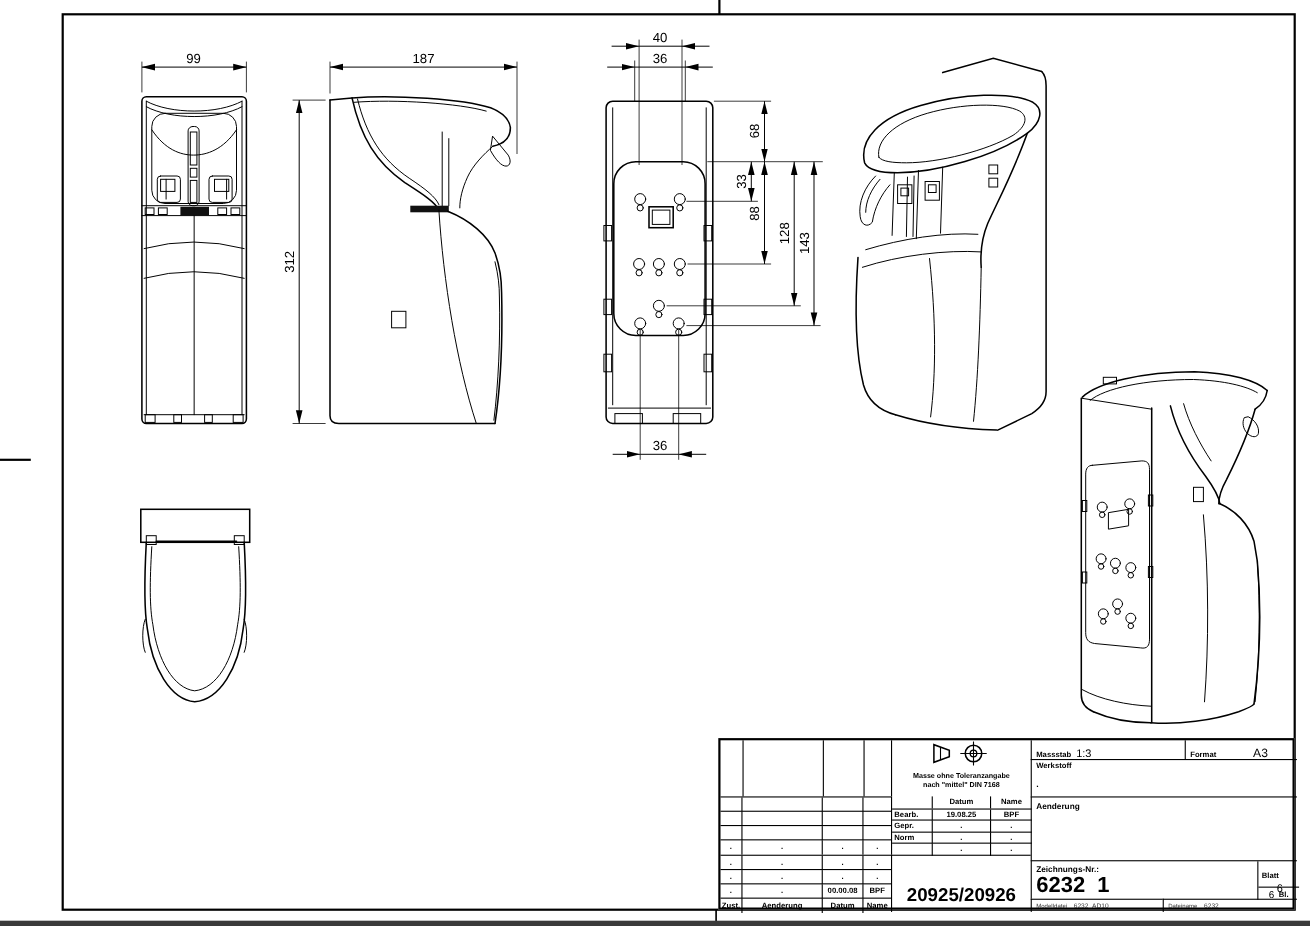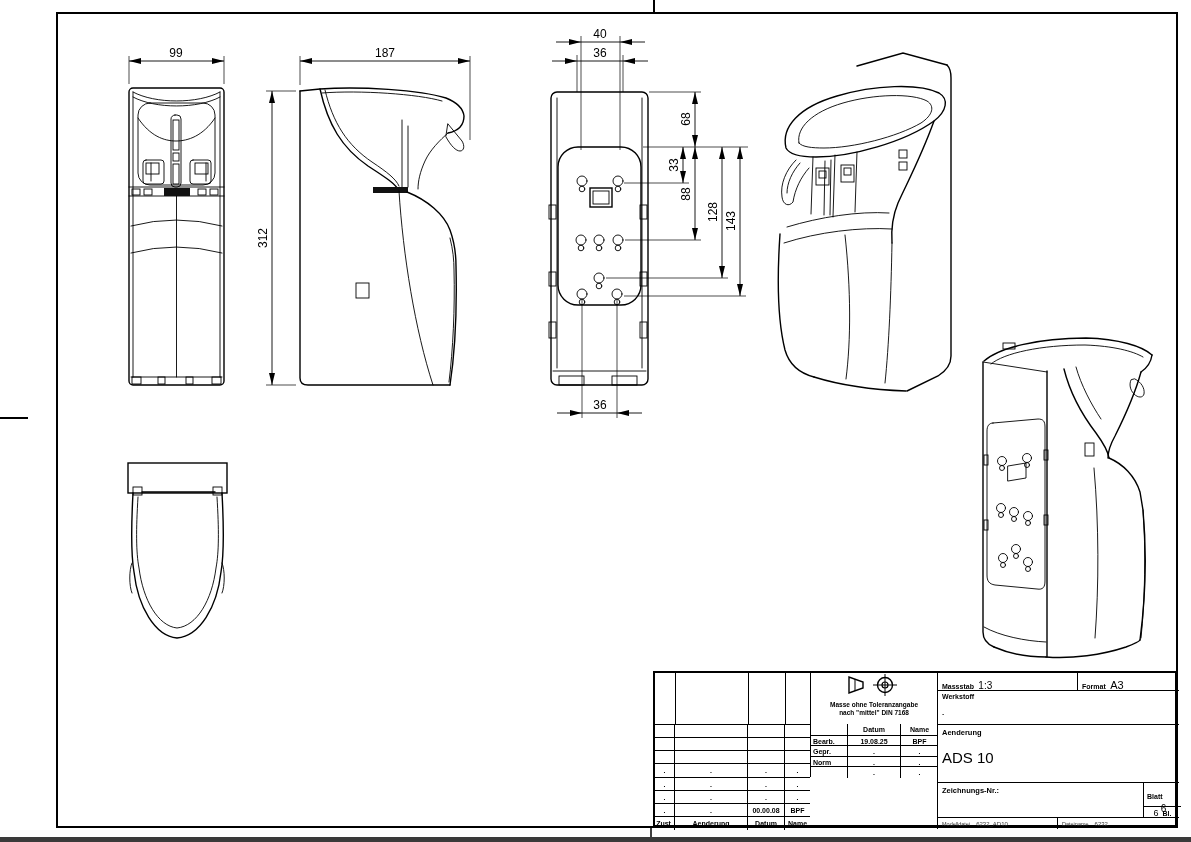--- a/index.html
+++ b/index.html
@@ -386,39 +386,42 @@
       <div>Norm</div>
           <div>.</div>
           <div>.</div>
     </div>
     <div class="aprow" style="top:42px;height:11px;">
       <div></div>
           <div>.</div>
           <div>.</div>
     </div>
   </div>
+  <div class="bx b-l b-t" style="left:155px;top:104px;width:127px;height:52px;display:flex;align-items:flex-end;justify-content:center;padding-bottom:5px;">
+    <span style="font:bold 17px 'Liberation Sans',sans-serif;">20925/20926</span>
+  </div>
 
   <div class="bx b-l" style="left:282px;top:0;width:140px;height:17px;padding:2px 0 0 4px;">
     <span class="lab">Massstab</span>
     <span style="font:10px 'Liberation Sans',sans-serif;">1:3</span>
   </div>
   <div class="bx b-l" style="left:422px;top:0;width:102px;height:17px;padding:2px 0 0 4px;">
     <span class="lab">Format</span>
-    <span style="font:11px 'Liberation Sans',sans-serif;margin-left:0;">A3</span>
+    <span style="font:11px 'Liberation Sans',sans-serif;margin-left:29px;">A3</span>
   </div>
   <div class="bx b-l b-t" style="left:282px;top:17px;width:242px;height:34px;padding:2px 0 0 4px;">
     <div class="lab">Werkstoff</div>
     <div class="val" style="margin-top:8px;">.</div>
   </div>
   <div class="bx b-l b-t" style="left:282px;top:51px;width:242px;height:58px;padding:3px 0 0 4px;">
     <div class="lab2">Aenderung</div>
-    <div style="font:15px 'Liberation Sans',sans-serif;margin-top:12px;">ADS 10</div>
   </div>
   <div class="bx b-l b-t" style="left:282px;top:109px;width:242px;height:35px;padding:3px 0 0 4px;">
     <div class="lab2">Zeichnungs-Nr.:</div>
+    <div style="font:bold 20px 'Liberation Sans',sans-serif;white-space:pre;margin-top:-1px;">6232  1</div>
 
     <div class="bx b-l" style="left:205px;top:0;width:37px;height:35px;">
       <div style="padding:2px 0 0 3px;">
         <span class="lab">Blatt</span>
         <div style="font:10px 'Liberation Sans',sans-serif;text-align:center;margin-top:0;">6</div>
       </div>
       <div class="b-t" style="position:absolute;left:0;top:23px;width:37px;height:12px;display:flex;align-items:center;justify-content:center;gap:4px;">
         <span style="font:9px 'Liberation Sans',sans-serif;">6</span>
         <span class="lab">Bl.</span>
       </div>

